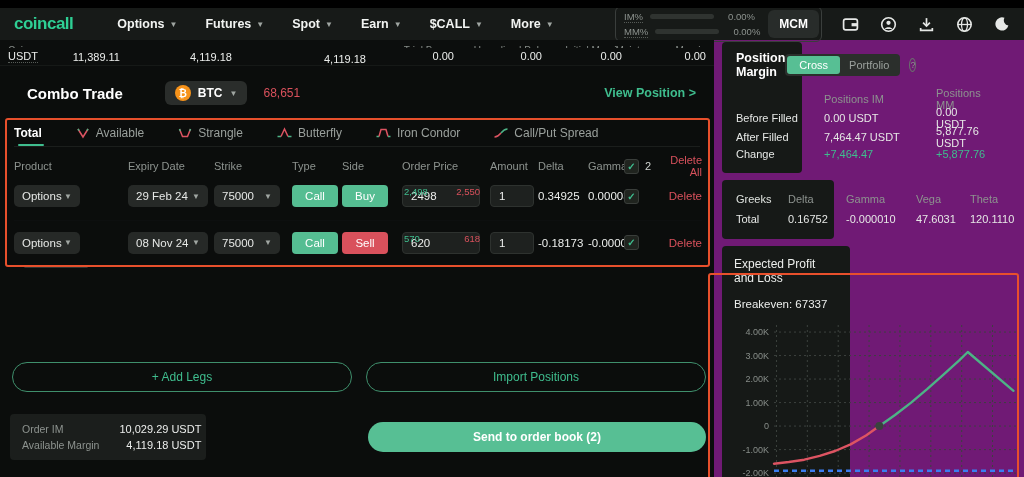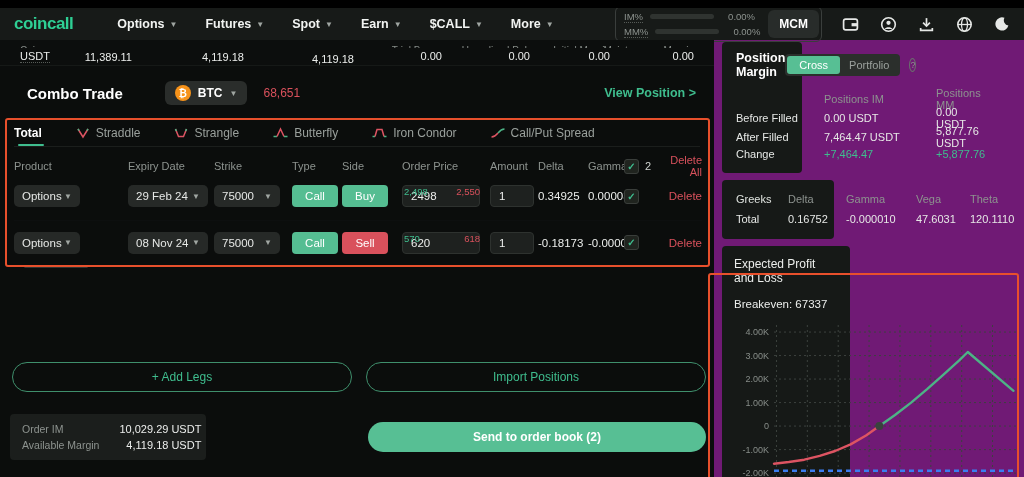--- a/index.html
+++ b/index.html
@@ -17,21 +17,21 @@
   .mw-rows { display: flex; flex-direction: column; gap: 3px; }
   .mw-row { display: flex; align-items: center; gap: 7px; }
   .mw-label { font-size: 9.5px; color: #8d938f; border-bottom: 1px dotted #565b57; }
   .mw-bar { width: 64px; height: 5px; background: #2f3330; border-radius: 3px; }
   .mw-val { font-size: 9.5px; color: #8d938f; width: 34px; text-align: right; }
   .mcm { background: #282c2a; border: none; border-radius: 6px; padding: 7px 11px; font-size: 12px; font-weight: 700; color: #fff; margin-left: 8px; cursor: pointer; font-family: "Liberation Sans", sans-serif; }
   .tb-icons { display: flex; align-items: center; gap: 21px; }
   .tb-icons svg { display: block; cursor: pointer; }
 
   
-  .statsrow { position: absolute; top: 32px; left: 0; width: 714px; height: 26px; background: #0c0e0d; border-bottom: 1px solid #161917; display: flex; padding: 0 20px; }
+  .statsrow { position: absolute; top: 32px; left: 0; width: 714px; height: 26px; background: #0c0e0d; border-bottom: 1px solid #161917; display: flex; padding: 0 8px; }
   .stat { display: flex; flex-direction: column; align-items: flex-end; }
   .stat:first-child { align-items: flex-start; }
   .stat .lbl { height: 8px; overflow: hidden; }
   .stat .lbl span { display: inline-block; font-size: 10px; line-height: 14px; margin-top: -6px; color: #878d89; border-bottom: 1px dotted #565b57; padding-bottom: 1px; white-space: nowrap; }
   .stat .val { font-size: 11px; color: #eceeec; margin-top: 2px; white-space: nowrap; }
   .stat:first-child .val { border-bottom: 1px dotted #565b57; }
   .s0{width:46px}.s1{width:80px}.s2{width:112px}.s3{width:128px}.s4{width:76px}.s5{width:88px}.s6{width:80px}.s7{width:84px}
 
   
   .left { position: absolute; top: 58px; left: 0; width: 714px; bottom: 0; background: #0b0d0c; }
@@ -245,21 +245,21 @@
     <div class="tabs">
       <span class="tab active">
           <span>Total</span>
         </span>
       <span class="tab">
           <svg width="14" height="12" viewBox="0 0 14 12">
             <polyline points="2,2 7,10 12,2" fill="none" stroke="#dd5462" stroke-width="1.5"></polyline>
             <line x1="2" y1="2" x2="3" y2="3.6" stroke="#4db386" stroke-width="1.5"></line>
             <line x1="12" y1="2" x2="11" y2="3.6" stroke="#4db386" stroke-width="1.5"></line>
           </svg>
-          <span>Straddle</span>
+          <span>Available</span>
         </span>
       <span class="tab">
           <svg width="14" height="12" viewBox="0 0 14 12">
             <polyline points="1.5,2 4.5,9.5 9.5,9.5 12.5,2" fill="none" stroke="#dd5462" stroke-width="1.5"></polyline>
             <line x1="1.5" y1="2" x2="2.3" y2="4" stroke="#4db386" stroke-width="1.5"></line>
             <line x1="12.5" y1="2" x2="11.7" y2="4" stroke="#4db386" stroke-width="1.5"></line>
           </svg>
           <span>Strangle</span>
         </span>
       <span class="tab">

